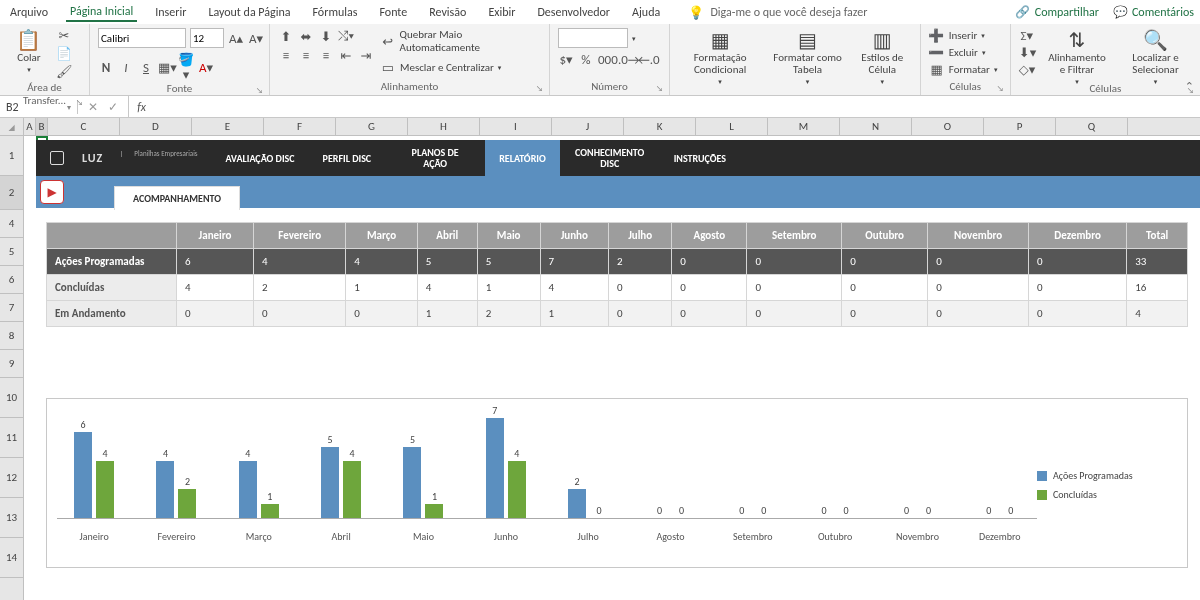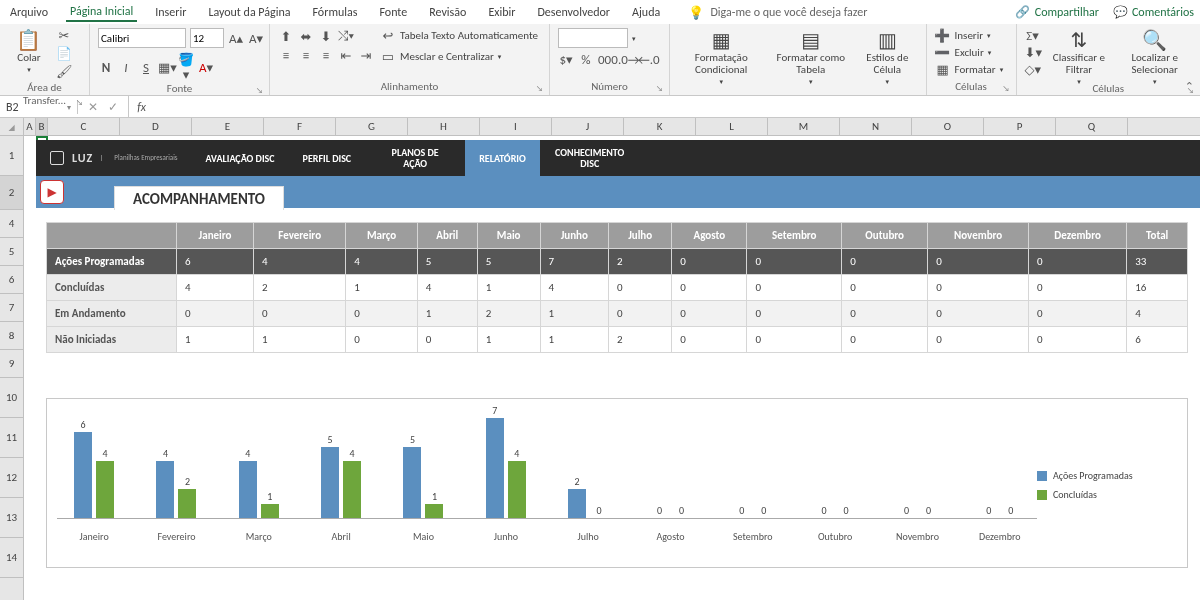--- a/index.html
+++ b/index.html
@@ -48,30 +48,30 @@
 
 .sheet { display: flex; height: calc(600px - 24px - 72px - 22px - 18px); }
 .row-headers { width: 24px; background: #e6e6e6; border-right: 1px solid #c0c0c0; display: flex; flex-direction: column; }
 .row-h { border-bottom: 1px solid #c0c0c0; display: flex; align-items: center; justify-content: center; font-size: 11px; color: #444; }
 .row-h.active { background: #d4d4d4; }
 
 .grid { flex: 1; position: relative; background: #fff; overflow: hidden; }
 
 
 .nav-dark { position: absolute; left: 12px; right: 0; top: 4px; height: 36px; background: #2a2a2a; display: flex; align-items: center; color: #fff; font-size: 11px; }
-.nav-dark .brand { display: flex; align-items: center; gap: 8px; padding: 0 14px; color: #ddd; min-width: 110px;}
+.nav-dark .brand { display: flex; align-items: flex-start; gap: 18px; padding: 0 14px; color: #ddd; min-width: 110px;}
 .nav-dark .brand .logo-sq { width:14px; height:14px; border:1.5px solid #ddd; border-radius:2px; }
 .nav-dark .brand .luz { font-weight: 600; letter-spacing: 1px; font-size: 12px; }
 .nav-dark .brand .sub { font-size: 7px; line-height: 0.9; color: #aaa; border-left: 1px solid #777; padding-left: 12px;}
 .nav-dark .navbt { padding: 0 14px; height: 100%; display: flex; align-items: center; justify-content:center; cursor: pointer; font-weight: 600; font-size: 10px; text-align:center; line-height:1.1; max-width:100px;}
 .nav-dark .navbt.active { background: #5b8fbf; }
 
 .blue-band { position: absolute; left: 12px; right: 0; top: 40px; height: 32px; background: #5b8fbf; }
 .play-btn { position: absolute; left: 16px; top: 44px; width: 24px; height: 24px; background: #fff; border:1px solid #c33; border-radius: 4px; display: flex; align-items: center; justify-content: center; color: #c33; font-size: 12px; cursor: pointer; }
-.acomp-tab { position: absolute; left: 90px; top: 50px; height: 24px; background: #fff; padding: 0 18px; display: flex; align-items: center; font-weight: 700; font-size: 15px; color: #333; border:1px solid #ddd; border-bottom:none;}
+.acomp-tab { position: absolute; left: 90px; top: 50px; height: 24px; background: #fff; padding: 0 18px; display: flex; align-items: center; font-weight: 700; font-size: 10px; color: #333; border:1px solid #ddd; border-bottom:none;}
 
 
 .data-table-wrap { position: absolute; left: 22px; top: 86px; right: 12px; }
 .dtbl { width: 100%; border-collapse: collapse; font-size: 11px; }
 .dtbl th, .dtbl td { border: 1px solid #d6d6d6; padding: 6px 8px; text-align: left; height: 26px; }
 .dtbl thead th { background: #9d9d9d; color: #fff; font-weight: 600; text-align:center; }
 .dtbl thead th.row-label { background: #9d9d9d; }
 .dtbl tbody tr:nth-child(odd) td { background: #f2f2f2; }
 .dtbl tbody tr:nth-child(even) td { background: #fff; }
 .dtbl tbody tr td:first-child { font-weight: 600; color: #555; background:#ececec !important; }
@@ -177,21 +177,21 @@
           <span class="icon-sm">≡</span>
           <span class="icon-sm">≡</span>
           <span class="icon-sm">≡</span>
           <span class="icon-sm">⇤</span>
           <span class="icon-sm">⇥</span>
         </div>
       </div>
       <div class="small-col" style="gap:6px">
         <div class="small-row">
             <span class="icon-sm">↩</span>
-            <span style="font-size:11px">Tabela Texto Automaticamente</span>
+            <span style="font-size:11px">Quebrar Maio Automaticamente</span>
           </div>
         <div class="small-row">
             <span class="icon-sm">▭</span>
             <span style="font-size:11px">Mesclar e Centralizar</span>
             <span style="font-size:7px">▾</span>
           </div>
       </div>
     </div>
     <div class="label">Alinhamento</div>
   </div>
@@ -260,21 +260,21 @@
 
   <div class="ribbon-group" style="min-width:160px;border-right:none">
     <div class="rg-body">
       <div class="small-col" style="gap:2px">
         <span class="icon-sm">Σ▾</span>
         <span class="icon-sm">⬇▾</span>
         <span class="icon-sm">◇▾</span>
       </div>
       <div class="big-btn">
           <span class="ic">⇅</span>
-          <span>Classificar e Filtrar</span>
+          <span>Alinhamento e Filtrar</span>
           <span style="font-size:7px">▾</span>
         </div>
       <div class="big-btn">
           <span class="ic">🔍</span>
           <span>Localizar e Selecionar</span>
           <span style="font-size:7px">▾</span>
         </div>
     </div>
     <div class="label">Células</div>
   </div>
@@ -342,20 +342,21 @@
         <span class="logo-sq"></span>
         <span class="luz">LUZ</span>
         <span class="sub">Planilhas Empresariais</span>
       </div>
       <div id="navitems" style="display:flex;height:100%">
           <div class="navbt">AVALIAÇÃO DISC</div>
           <div class="navbt">PERFIL DISC</div>
           <div class="navbt">PLANOS DE AÇÃO</div>
           <div class="navbt active">RELATÓRIO</div>
           <div class="navbt">CONHECIMENTO DISC</div>
+          <div class="navbt">INSTRUÇÕES</div>
         </div>
     </div>
 
     <div class="blue-band"></div>
     <div class="play-btn">
         <span>▶</span>
       </div>
     <div class="acomp-tab">ACOMPANHAMENTO</div>
 
     <div class="data-table-wrap">
@@ -420,36 +421,20 @@
               <td>2</td>
               <td>1</td>
               <td>0</td>
               <td>0</td>
               <td>0</td>
               <td>0</td>
               <td>0</td>
               <td>0</td>
               <td>4</td>
             </tr>
-            <tr class="">
-              <td>Não Iniciadas</td>
-              <td>1</td>
-              <td>1</td>
-              <td>0</td>
-              <td>0</td>
-              <td>1</td>
-              <td>1</td>
-              <td>2</td>
-              <td>0</td>
-              <td>0</td>
-              <td>0</td>
-              <td>0</td>
-              <td>0</td>
-              <td>6</td>
-            </tr>
           </tbody>
         </table>
     </div>
 
     <div class="chart-wrap">
       <div style="flex:1;position:relative">
         <div class="chart-plot" id="chartplot">
             <div class="cat" style="flex: 1 1 0%;">
               <div class="bars">
                 <div class="bar b1" style="height: 85.7143px; background: rgb(91, 143, 191);">

